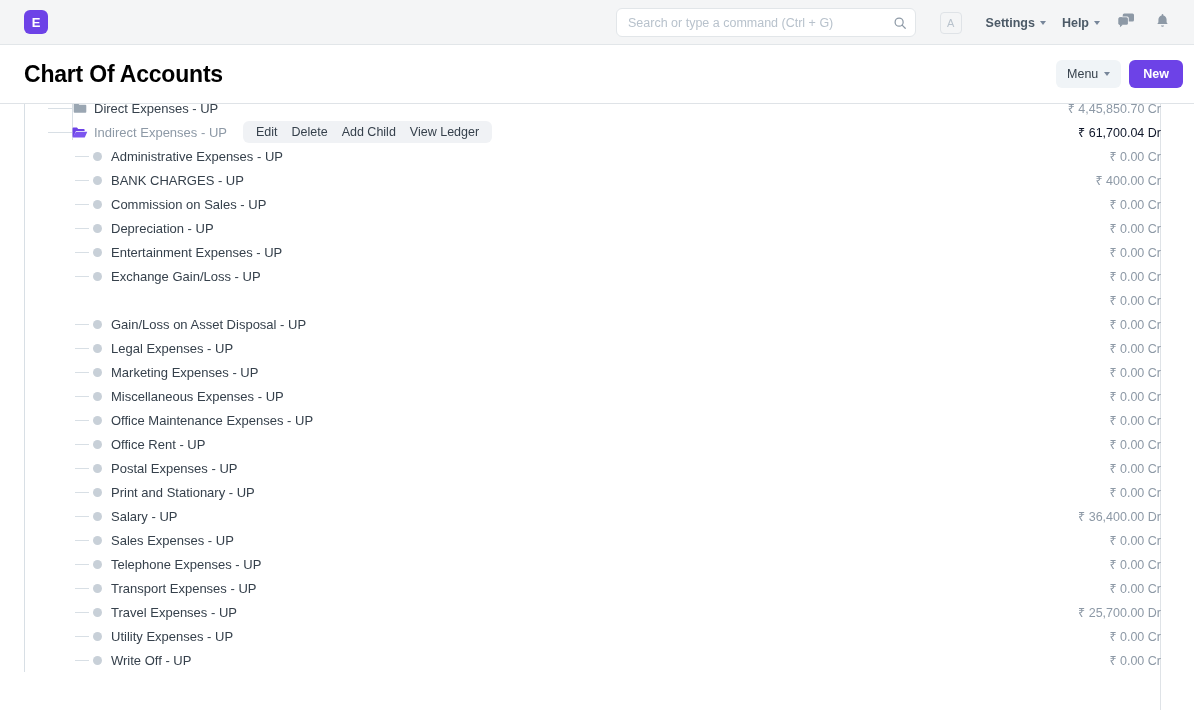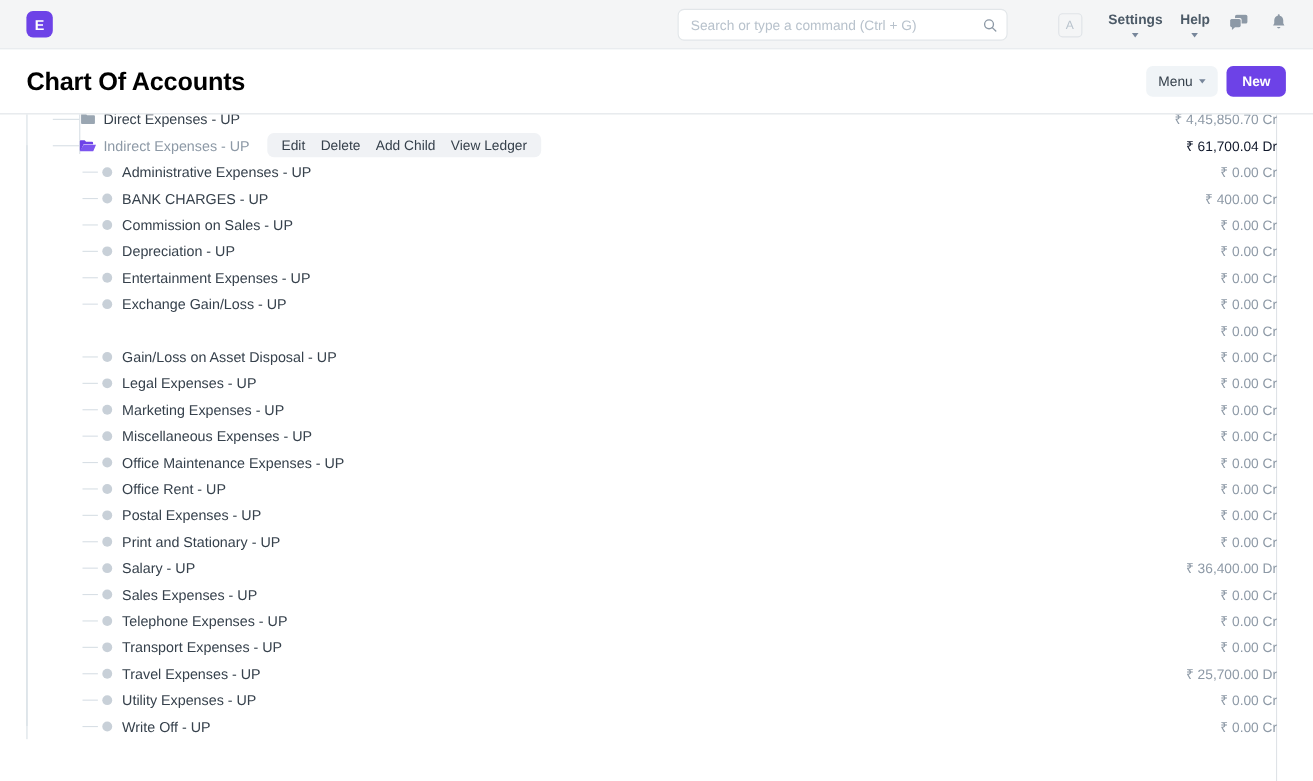--- a/index.html
+++ b/index.html
@@ -79,21 +79,20 @@
   .nav-link {
     font-size: 12.5px;
     font-weight: bold;
     color: #4c5a67;
     padding: 6px 8px;
     display: flex;
     align-items: center;
     gap: 5px;
     cursor: pointer;
     white-space: nowrap;
-    flex-direction: column;
   }
   .caret {
     width: 0; height: 0;
     border-left: 3.5px solid transparent;
     border-right: 3.5px solid transparent;
     border-top: 4px solid #77869a;
     display: inline-block;
   }
   .nav-icon-btn {
     padding: 6px 10px;
@@ -111,21 +110,21 @@
     position: relative;
   }
   .page-title {
     font-size: 23px;
     font-weight: bold;
     color: #000000;
     letter-spacing: -0.2px;
   }
   .head-actions {
     position: absolute;
-    right: 25px;
+    right: 11px;
     display: flex;
     align-items: center;
     gap: 8px;
   }
   .btn-default {
     background: #f0f4f7;
     border: none;
     border-radius: 6px;
     font-family: "Liberation Sans", sans-serif;
     font-size: 12.5px;

